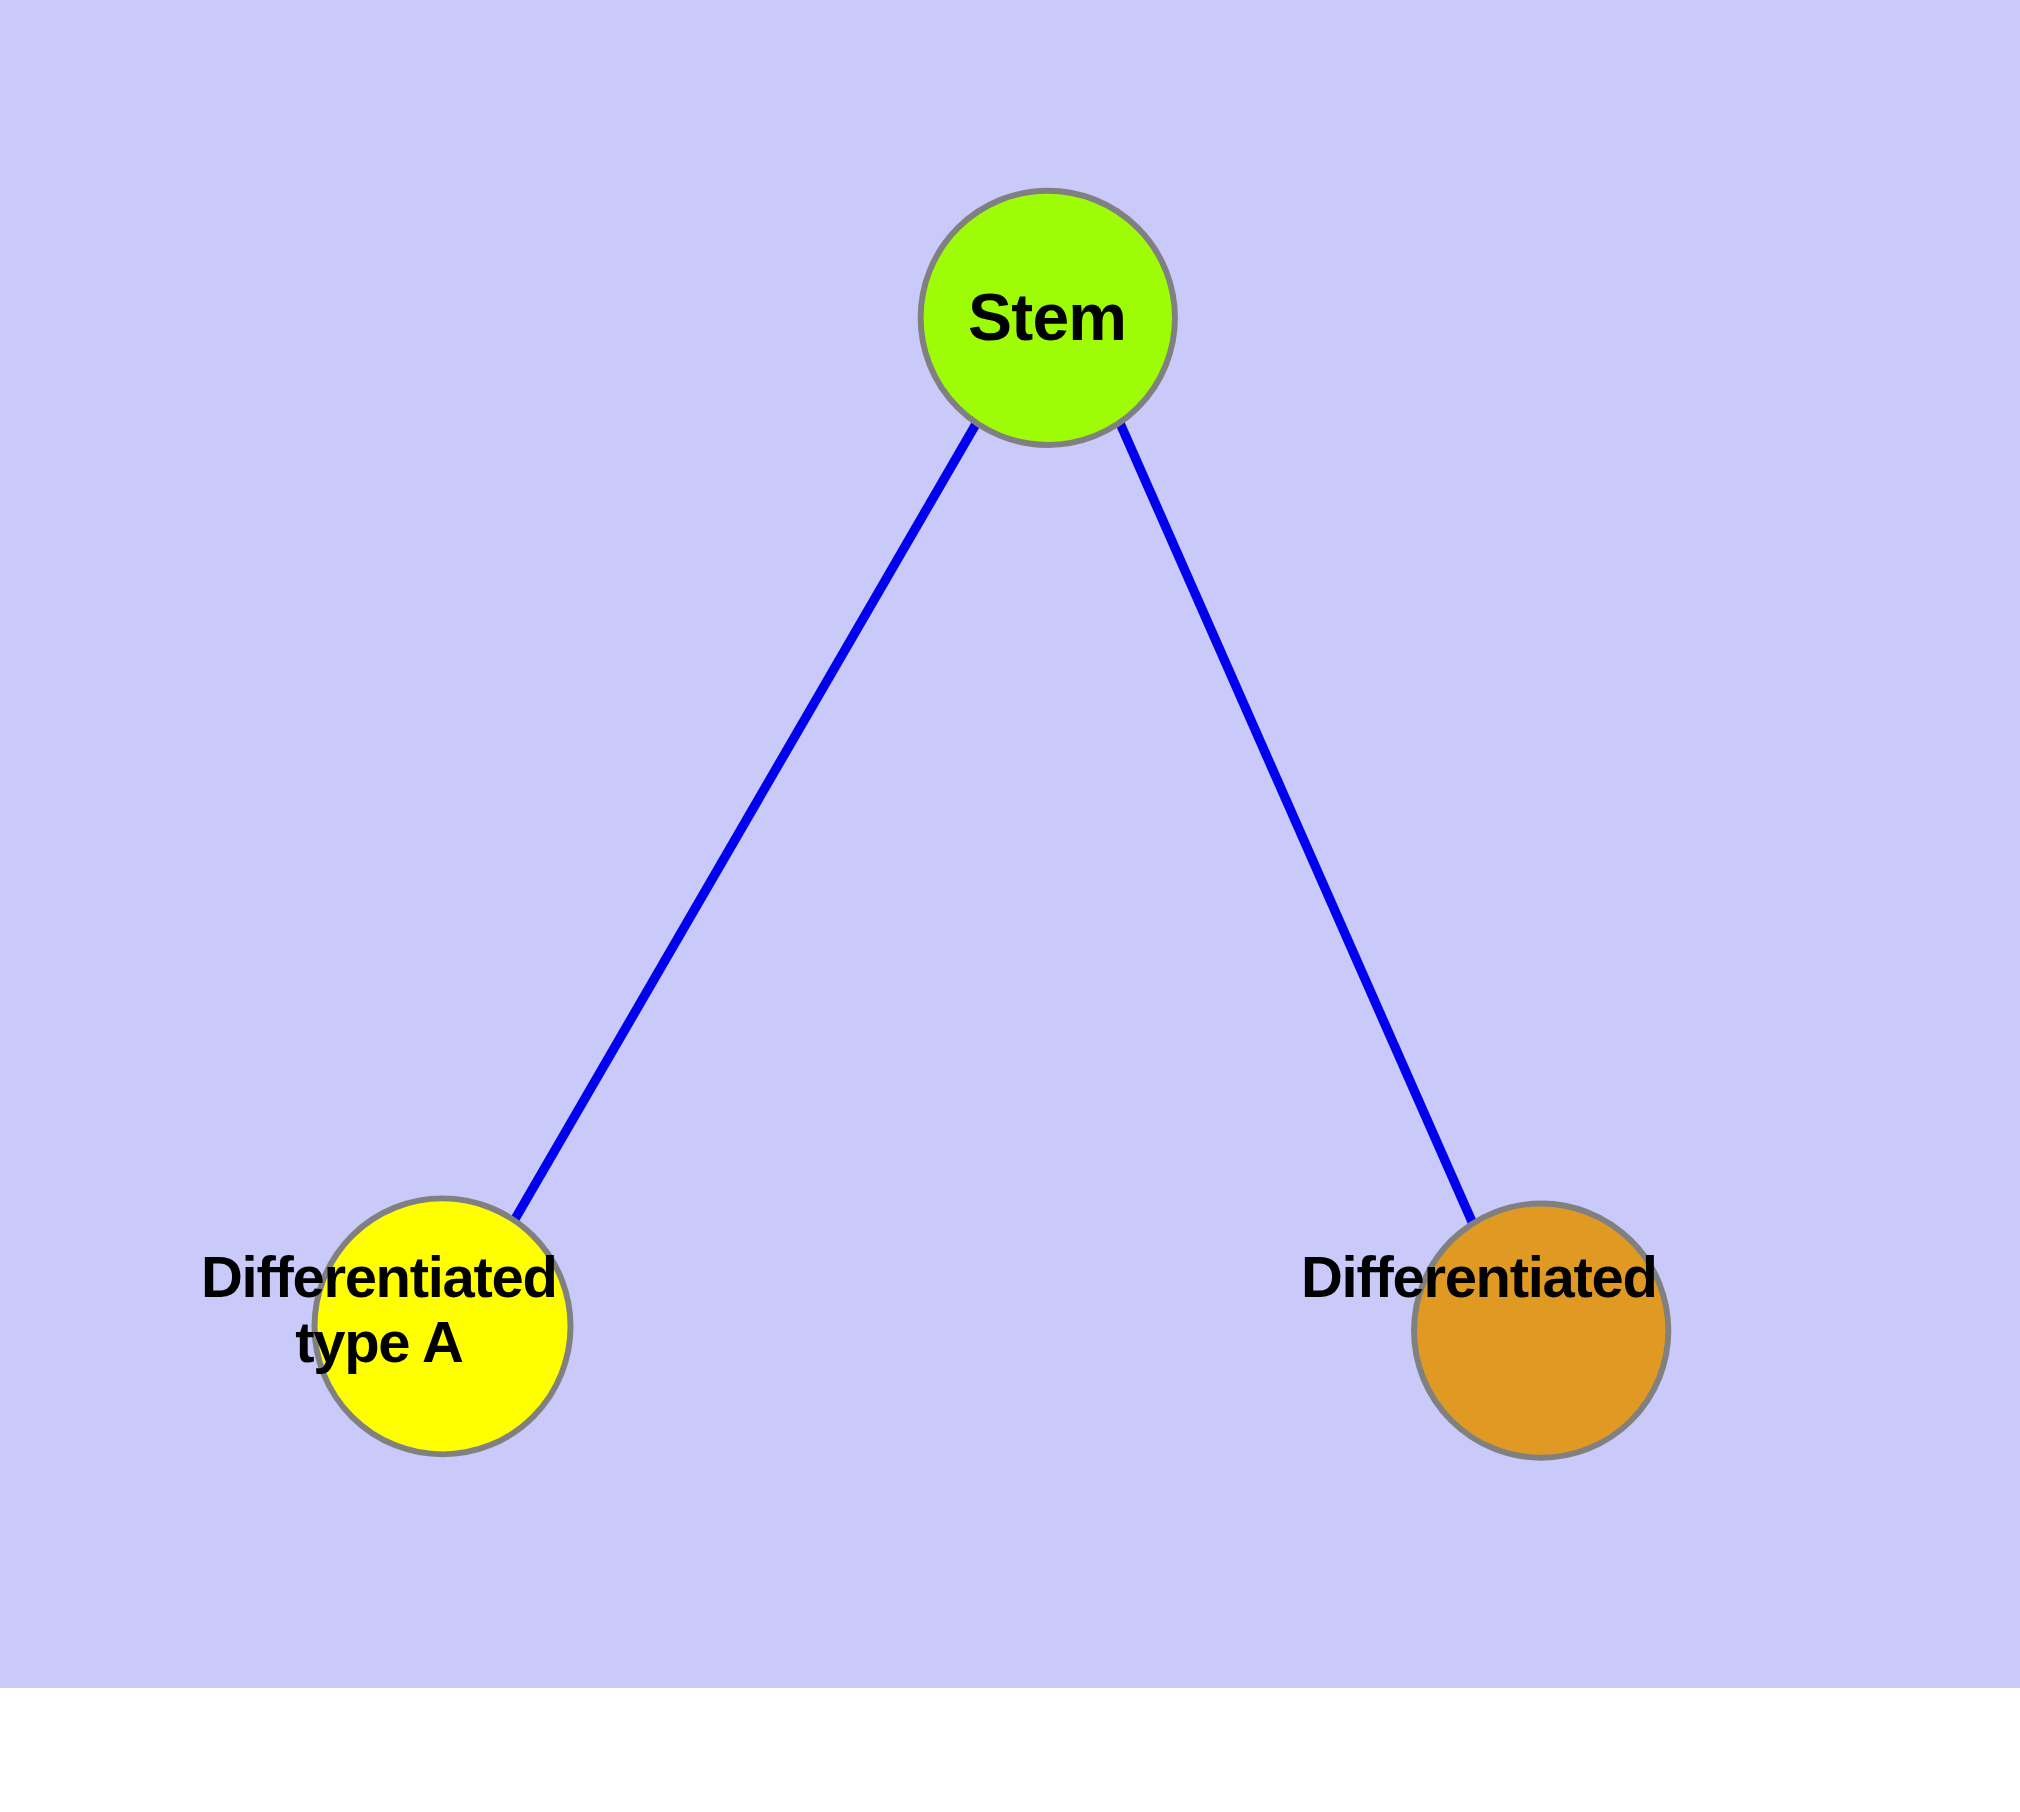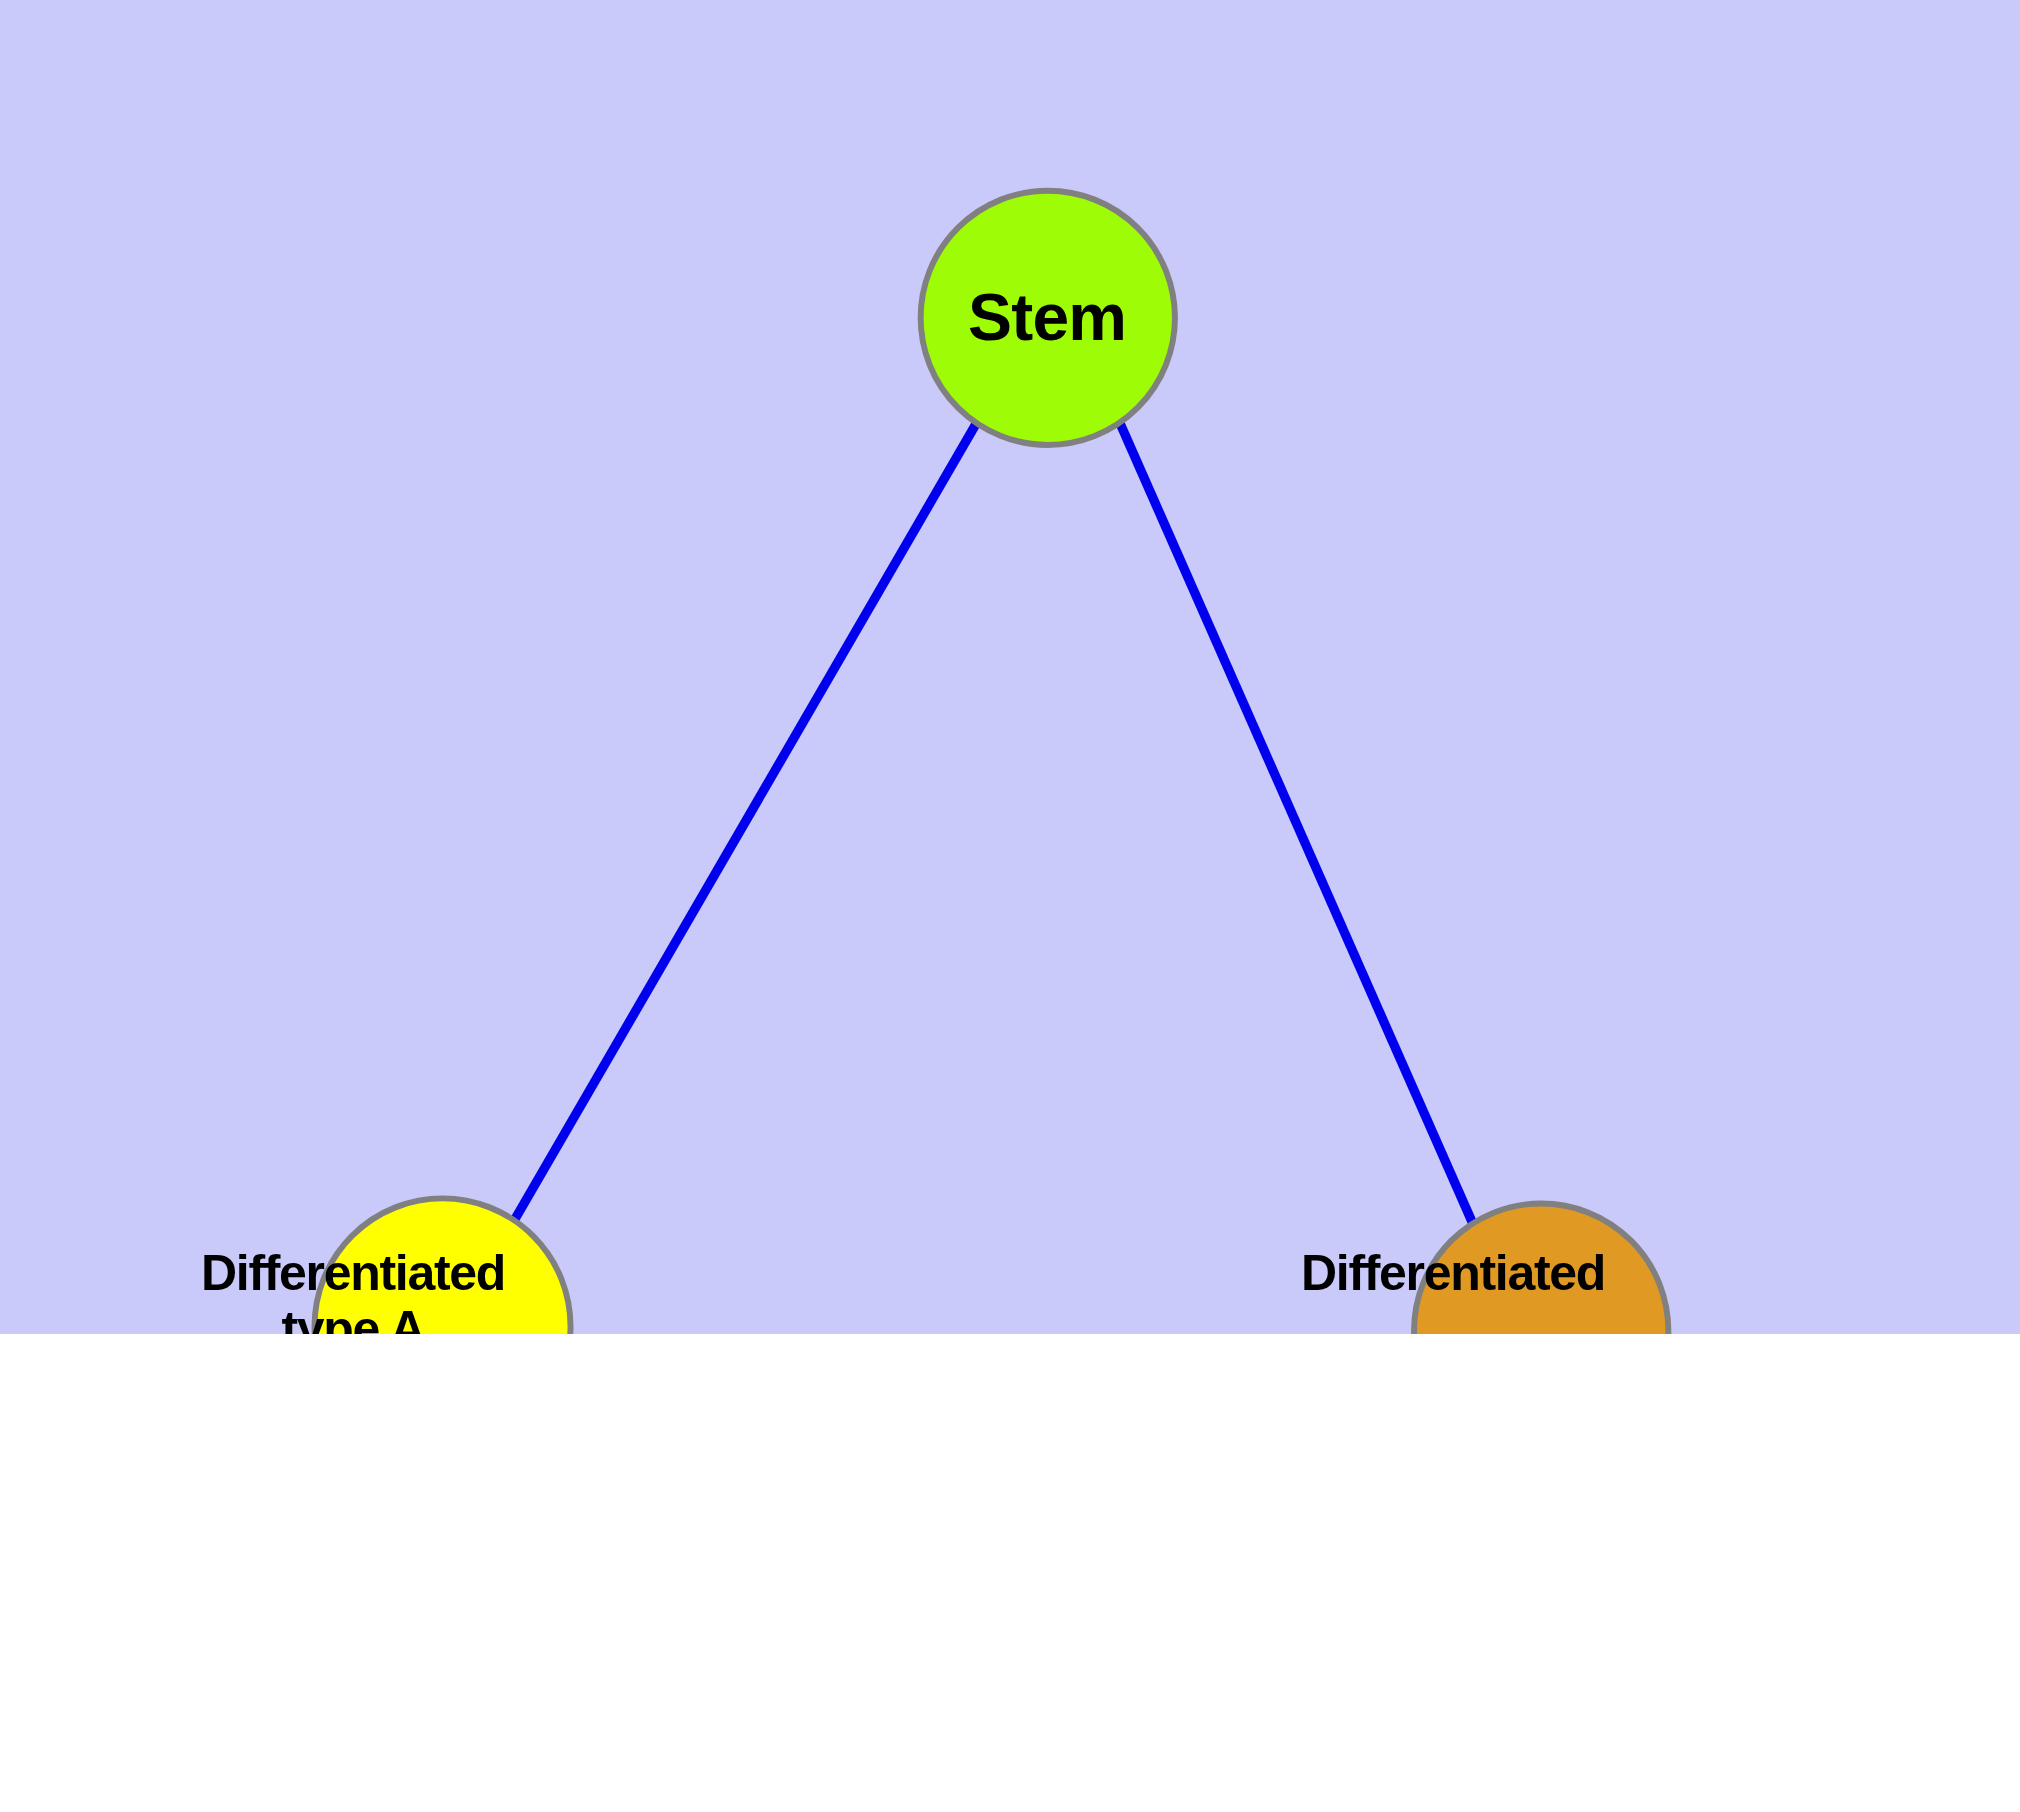--- a/index.html
+++ b/index.html
@@ -35,28 +35,28 @@
     line-height: 1.12;
     white-space: pre;
     pointer-events: none;
     -webkit-font-smoothing: antialiased;
   }
   .label-stem {
     font-size: 66px;
     letter-spacing: -0.8px;
   }
   .label-child {
-    font-size: 50px;
+    font-size: 58px;
     letter-spacing: -1.3px;
   }
 </style>
 </head>
 <body>
 
-<div id="stage" style="width: 2021px; height: 1334px;">
+<div id="stage" style="width: 2021px; height: 1688px;">
 
   <div id="canvas-bg" style="background: rgb(201, 201, 250); width: 2021px; height: 1812px;"></div>
 
   <svg class="graph-layer" viewBox="0 0 2384 2138" preserveAspectRatio="none" xmlns="http://www.w3.org/2000/svg">
     <g id="edges-group">
         <line x1="1152" y1="499" x2="606" y2="1441" stroke="#0000ee" stroke-width="11" stroke-linecap="butt"></line>
         <line x1="1321" y1="499" x2="1737" y2="1443" stroke="#0000ee" stroke-width="11" stroke-linecap="butt"></line>
       </g>
     <g id="nodes-group">
         <circle cx="1236" cy="375" r="150" fill="#9efc06" stroke="#808080" stroke-width="7"></circle>

